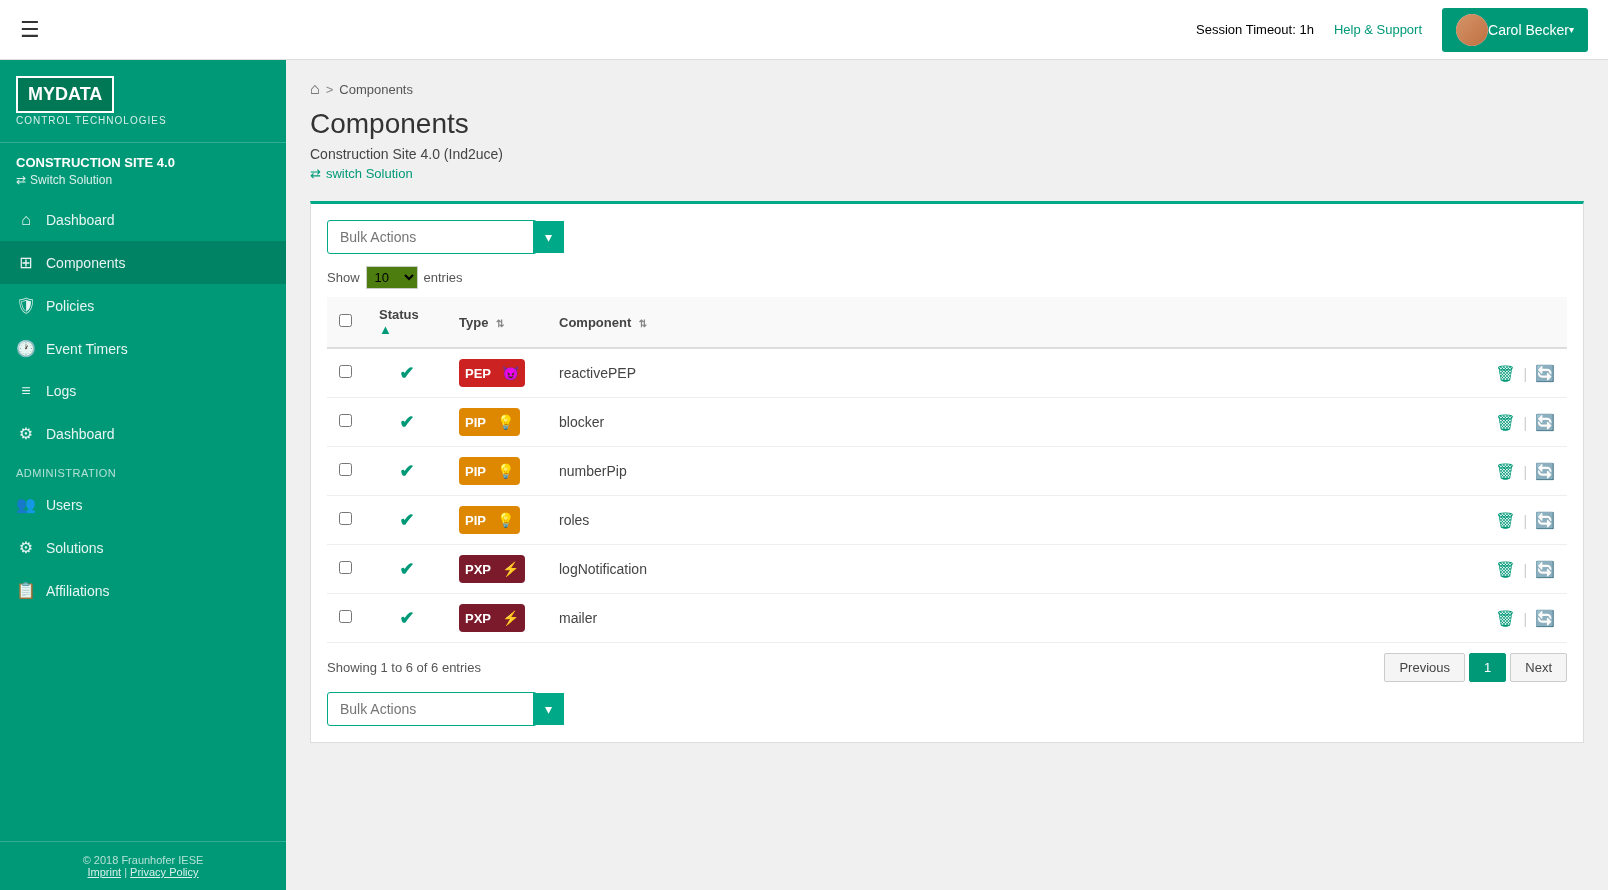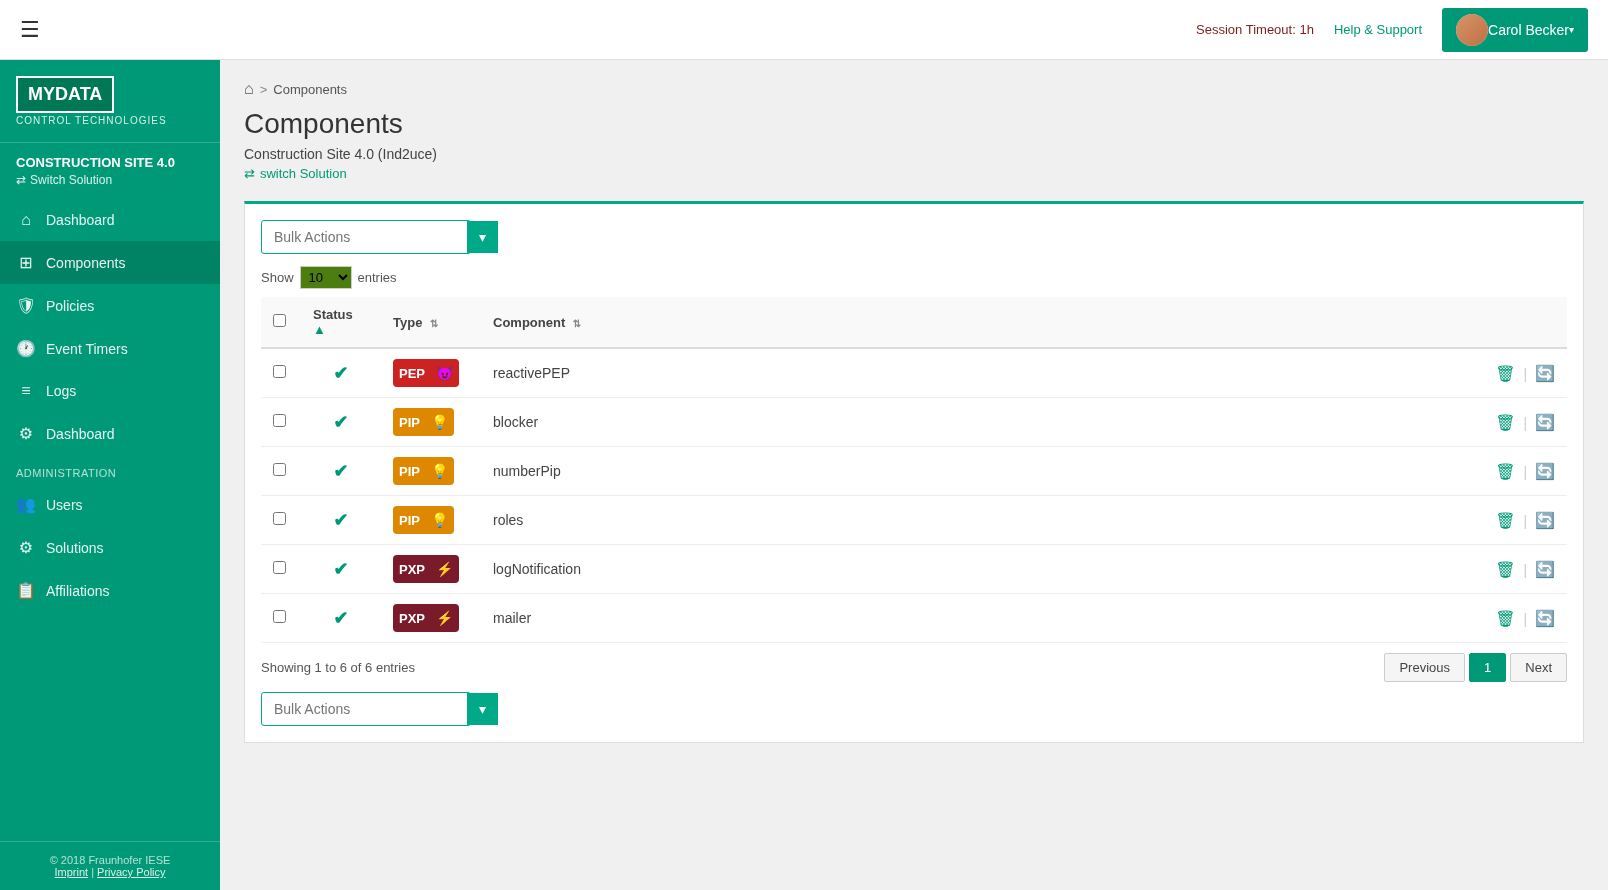--- a/index.html
+++ b/index.html
@@ -12,34 +12,34 @@
       border-bottom: 1px solid #ddd;
       display: flex;
       align-items: center;
       justify-content: space-between;
       padding: 0 20px;
       flex-shrink: 0;
     }
     .top-navbar-left { display: flex; align-items: center; gap: 20px; }
     .hamburger { font-size: 22px; cursor: pointer; color: #333; }
     .top-navbar-right { display: flex; align-items: center; gap: 20px; }
-    .session-timeout { color: #7f1d1d; font-size: 13px; }
+    .session-timeout { color: #000000; font-size: 13px; }
     .help-support { color: #009977; font-size: 13px; cursor: pointer; }
     .user-info { display: flex; align-items: center; gap: 0; background: #009977; color: #fff; padding: 6px 14px; border-radius: 3px; cursor: pointer; }
     .user-avatar { width: 32px; height: 32px; border-radius: 50%; background: #ccc; overflow: hidden; }
     .user-avatar-img { width: 100%; height: 100%; background: linear-gradient(135deg, #d4956a, #c07040); border-radius: 50%; }
     .user-name { font-size: 14px; }
     .chevron-down { font-size: 10px; }
 
     
     .main-layout { display: flex; flex: 1; overflow: hidden; }
 
     
     .sidebar {
-      width: 220px;
+      width: 286px;
       background: #009977;
       color: #fff;
       flex-shrink: 0;
       display: flex;
       flex-direction: column;
       overflow-y: auto;
     }
     .sidebar-logo { padding: 16px; border-bottom: 1px solid rgba(255,255,255,0.2); }
     .sidebar-logo-img {
       background: #007755;

